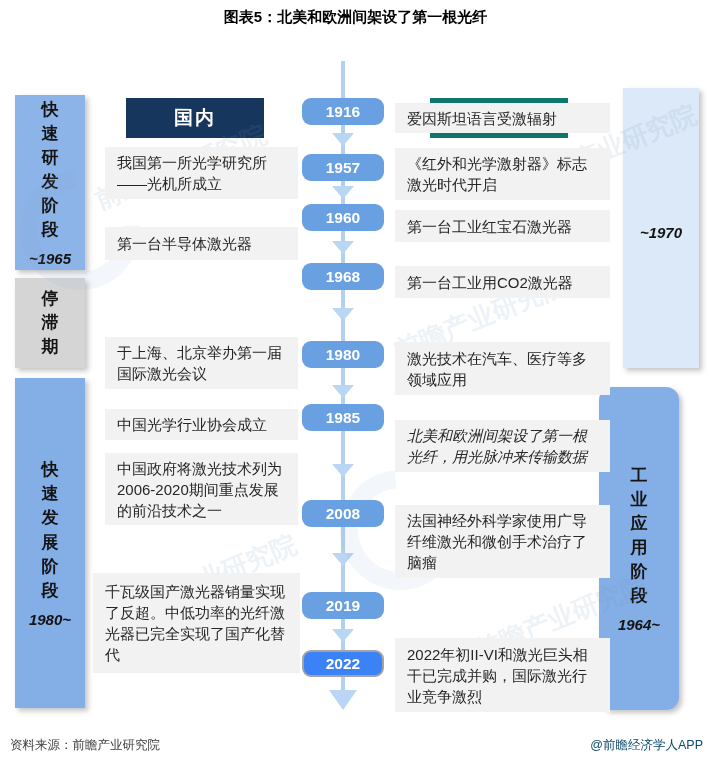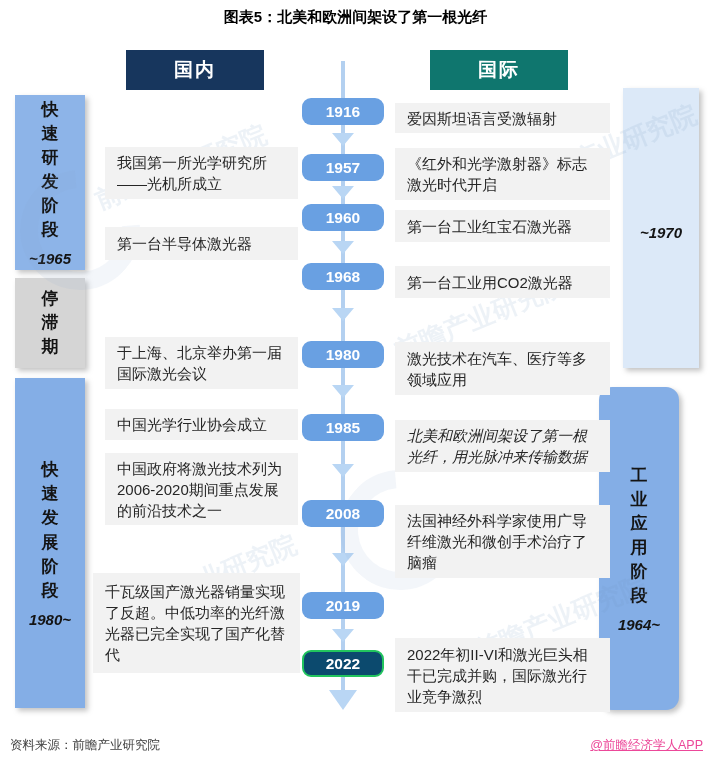--- a/index.html
+++ b/index.html
@@ -7,21 +7,21 @@
     position:relative;width:711px;height:765px;background:#ffffff;overflow:hidden;
     font-family:"Liberation Sans","DejaVu Sans",sans-serif;color:#222;
   }
   .abs{position:absolute;box-sizing:border-box;}
   .title{
     left:0;top:8px;width:711px;text-align:center;
     font-size:15px;font-weight:bold;color:#000;
   }
   .col-header{
     height:40px;display:flex;align-items:center;justify-content:center;
-    color:#fff;font-size:19px;font-weight:bold;letter-spacing:2px;
+    color:#fff;font-size:19px;font-weight:bold;letter-spacing:2px;margin-top:48px;
   }
   .stage-box{
     display:flex;flex-direction:column;align-items:center;justify-content:center;
     box-shadow:3px 3px 5px rgba(110,110,110,0.40);
   }
   .stage-name{
     width:1.25em;text-align:center;word-break:break-all;
     font-size:17px;font-weight:bold;line-height:1.42;color:#141414;
   }
   .stage-year{
@@ -34,27 +34,27 @@
   }
   .tl-arrow-big{
     width:0;height:0;border-left:14px solid transparent;border-right:14px solid transparent;
     border-top:20px solid #b9d6f4;
   }
   .year-pill{
     left:302px;width:82px;height:27px;border-radius:9px;background:#69a0e2;
     color:#fff;font-size:15.5px;font-weight:bold;text-align:center;line-height:27px;
     z-index:3;
   }
-  .year-pill.dark{background:#0c4a6e;border:2px solid #22c55e;line-height:23px;}
+  .year-pill.dark{background:#3b82f6;border:2px solid #a3a3a3;line-height:23px;}
   .event-box{
     background:#f2f2f2;display:flex;align-items:center;
     padding:4px 12px;font-size:15px;line-height:1.4;color:#262626;z-index:2;
   }
   .footer-source{left:10px;top:737px;font-size:12.5px;color:#404040;}
-  .footer-credit{right:8px;top:737px;font-size:12.5px;color:#ec4899;text-decoration:underline;}
+  .footer-credit{right:8px;top:737px;font-size:12.5px;color:#0c4a6e;}
   .wm-text{
     color:rgba(110,145,190,0.12);font-size:26px;font-weight:bold;white-space:nowrap;
     transform:rotate(-22deg);z-index:1;pointer-events:none;
   }
   .wm-logo{
     width:120px;height:120px;border-radius:50%;
     border:18px solid rgba(140,165,200,0.10);border-top-color:transparent;
     transform:rotate(40deg);z-index:1;pointer-events:none;
   }
 </style>
@@ -105,21 +105,21 @@
   <div class="abs tl-arrow" style="left:332px;top:464px;"></div>
   <div class="abs tl-arrow" style="left:332px;top:553px;"></div>
   <div class="abs tl-arrow" style="left:332px;top:629px;"></div>
   <div class="abs tl-arrow-big" style="left:329px;top:690px;"></div>
 
   <div class="abs year-pill" style="top:98px;">1916</div>
   <div class="abs year-pill" style="top:154px;">1957</div>
   <div class="abs year-pill" style="top:204px;">1960</div>
   <div class="abs year-pill" style="top:263px;">1968</div>
   <div class="abs year-pill" style="top:341px;">1980</div>
-  <div class="abs year-pill" style="top:414px;">1985</div>
+  <div class="abs year-pill" style="top:404px;">1985</div>
   <div class="abs year-pill" style="top:500px;">2008</div>
   <div class="abs year-pill" style="top:592px;">2019</div>
   <div class="abs year-pill dark" style="top:650px;">2022</div>
 
   <div class="abs event-box" style="left:105px;top:147px;width:193px;height:52px;">我国第一所光学研究所——光机所成立</div>
   <div class="abs event-box" style="left:105px;top:227px;width:193px;height:33px;">第一台半导体激光器</div>
   <div class="abs event-box" style="left:105px;top:337px;width:193px;height:52px;">于上海、北京举办第一届国际激光会议</div>
   <div class="abs event-box" style="left:105px;top:409px;width:193px;height:31px;">中国光学行业协会成立</div>
   <div class="abs event-box" style="left:105px;top:453px;width:193px;height:72px;">中国政府将激光技术列为2006-2020期间重点发展的前沿技术之一</div>
   <div class="abs event-box" style="left:93px;top:573px;width:207px;height:100px;">千瓦级国产激光器销量实现了反超。中低功率的光纤激光器已完全实现了国产化替代</div>

